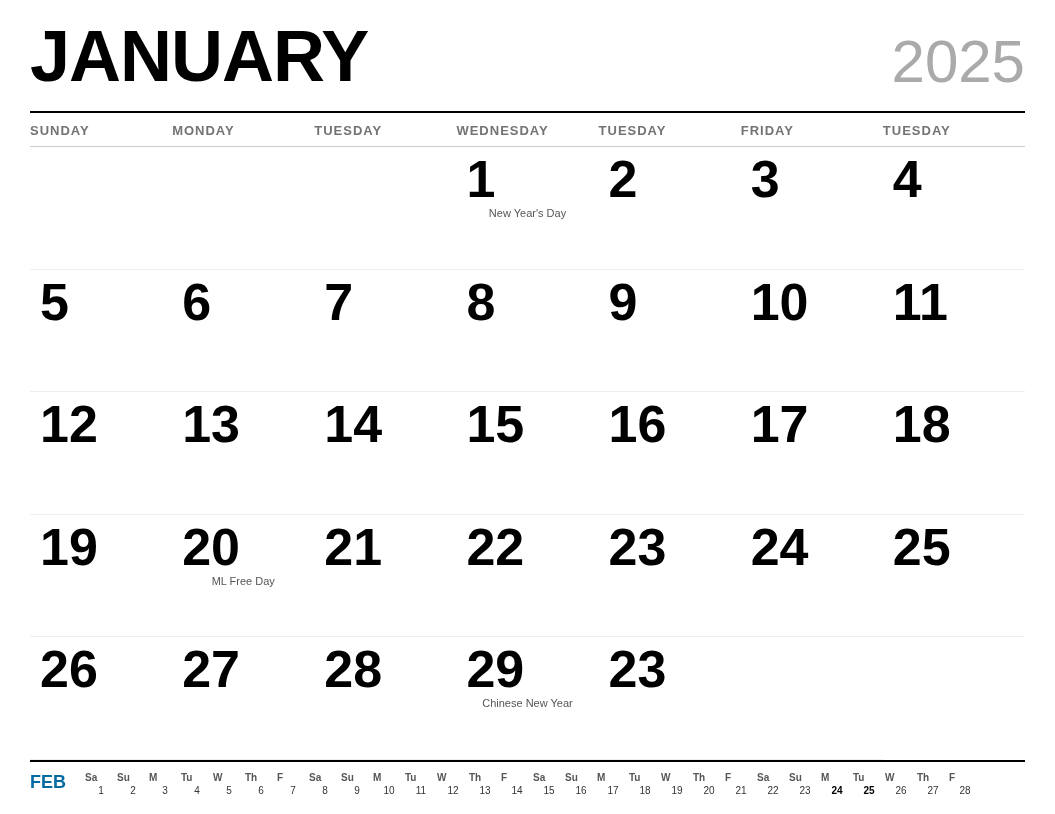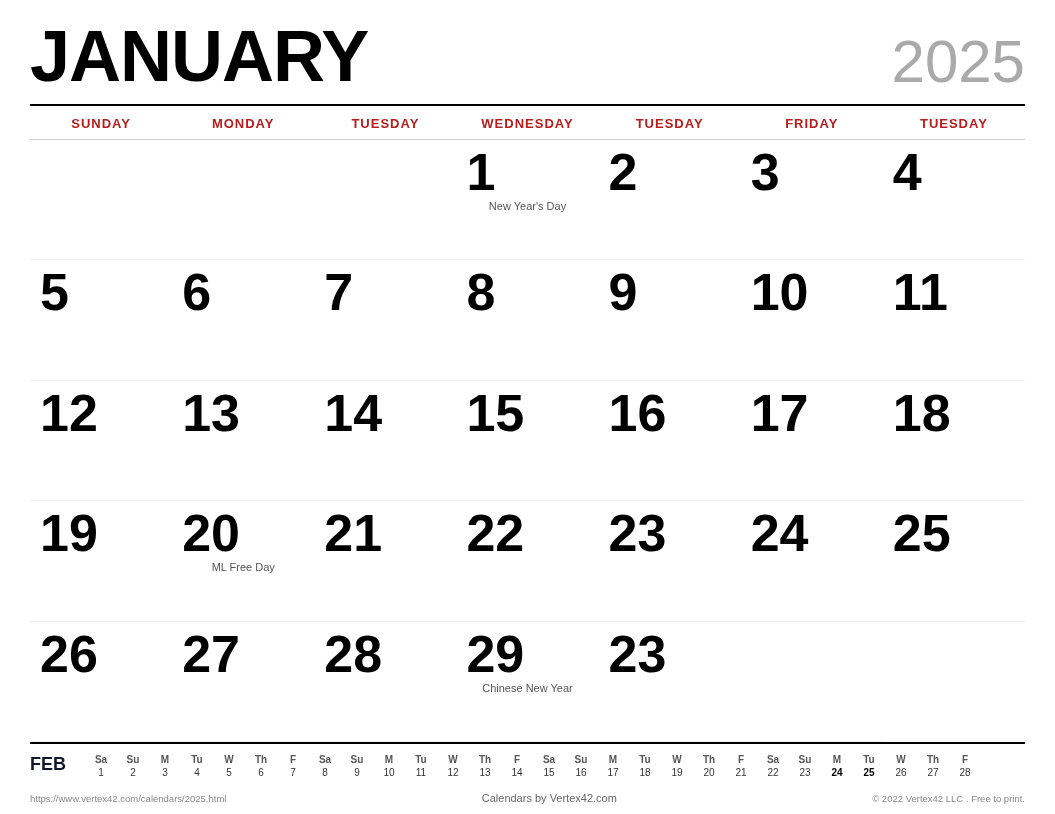--- a/index.html
+++ b/index.html
@@ -14,21 +14,21 @@
       width: 1055px;
       height: 814px;
       padding: 20px 30px 10px 30px;
       display: flex;
       flex-direction: column;
     }
     .header-row {
       display: flex;
       justify-content: space-between;
       align-items: flex-end;
-      margin-bottom: 12px;
+      margin-bottom: 19px;
     }
     .month-title {
       font-size: 72px;
       font-weight: 900;
       color: #000;
       font-family: Arial Black, Arial, sans-serif;
       line-height: 1;
       letter-spacing: -1px;
     }
     .year-title {
@@ -39,24 +39,23 @@
       line-height: 1;
     }
     .days-header {
       display: grid;
       grid-template-columns: repeat(7, 1fr);
       margin-bottom: 4px;
       border-top: 2px solid #000;
       padding-top: 6px;
     }
     .day-header {
-      text-align: center;
       font-size: 13px;
       font-weight: 700;
-      color: #b91c1c;
+      color: #737373;
       letter-spacing: 1px;
       padding: 4px 0;
     }
     .calendar-grid {
       display: grid;
       grid-template-columns: repeat(7, 1fr);
       grid-template-rows: repeat(5, 1fr);
       flex: 1;
       border-top: 1px solid #ccc;
     }
@@ -89,36 +88,35 @@
     .mini-calendar-section {
       border-top: 2px solid #000;
       padding: 10px 0 6px 0;
       display: flex;
       align-items: flex-start;
       gap: 10px;
     }
     .mini-month-label {
       font-size: 18px;
       font-weight: 900;
-      color: #0f172a;
+      color: #0369a1;
       font-family: Arial Black, Arial, sans-serif;
       min-width: 45px;
     }
     .mini-grid {
       display: flex;
       flex-direction: column;
       flex: 1;
     }
     .mini-days-row {
       display: flex;
       gap: 0;
     }
     .mini-day-header {
       width: 32px;
-      text-align: center;
       font-size: 10px;
       font-weight: 700;
       color: #555;
     }
     .mini-day-cell {
       width: 32px;
       text-align: center;
       font-size: 10px;
       color: #333;
       padding: 2px 0;
@@ -322,18 +320,13 @@
           <div class="mini-day-cell">23</div>
           <div class="mini-day-cell bold">24</div>
           <div class="mini-day-cell bold">25</div>
           <div class="mini-day-cell">26</div>
           <div class="mini-day-cell">27</div>
           <div class="mini-day-cell">28</div>
         </div>
       </div>
   </div>
 
-  <div class="footer">
-    <span class="footer-link">https://www.vertex42.com/calendars/2025.html</span>
-    <span class="footer-center">Calendars by Vertex42.com</span>
-    <span>© 2022 Vertex42 LLC . Free to print.</span>
-  </div>
 </div>
 
 </body></html>

